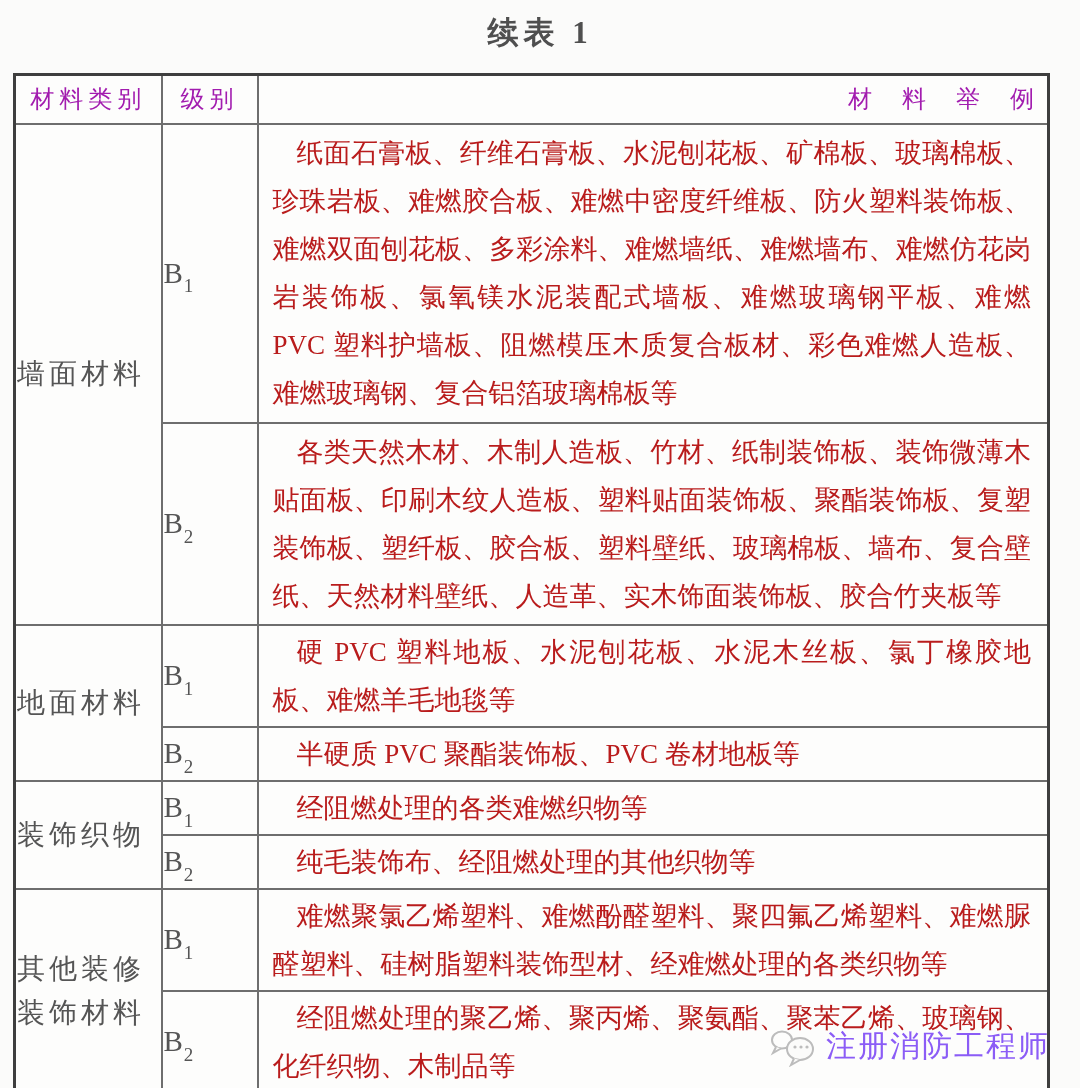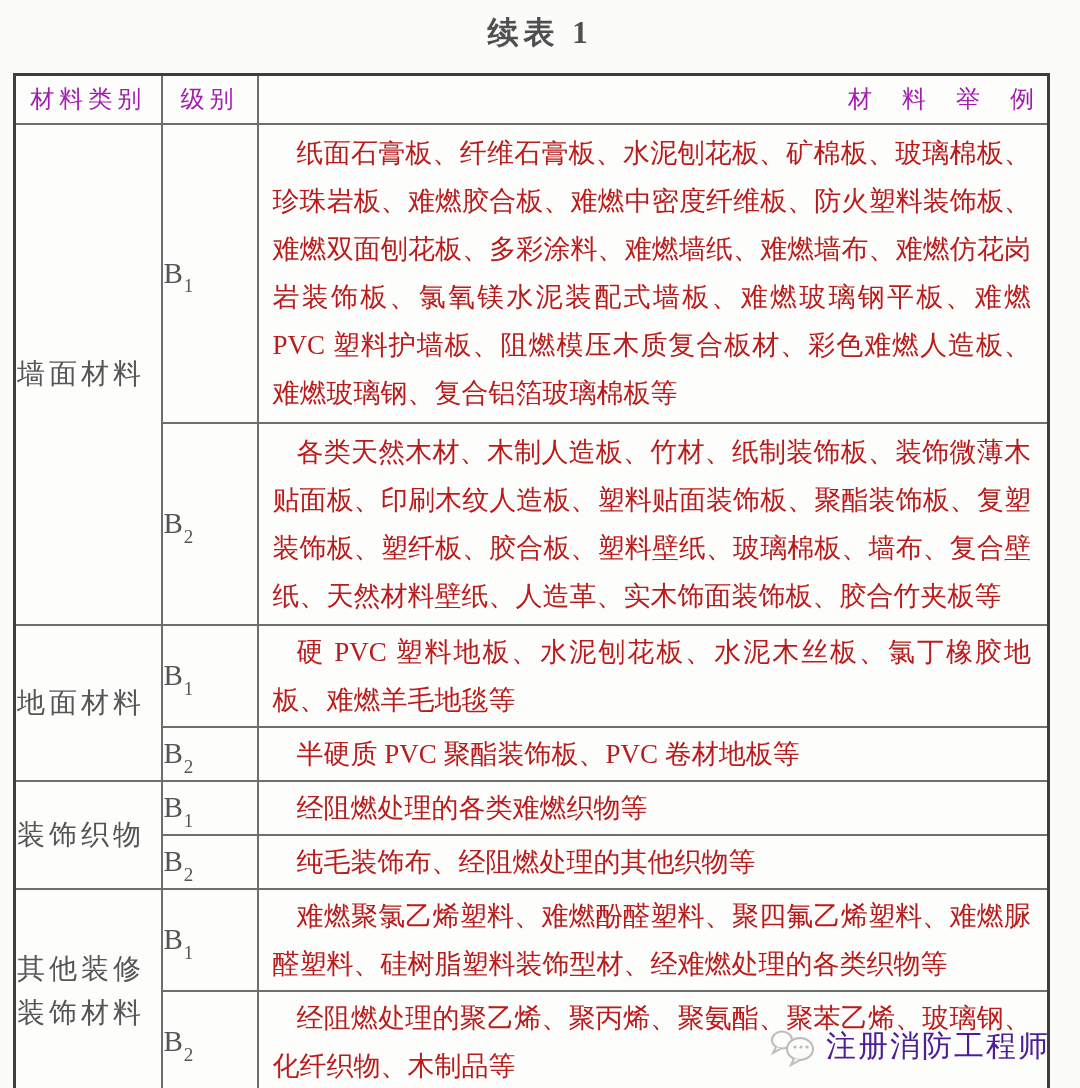--- a/index.html
+++ b/index.html
@@ -87,21 +87,21 @@
     padding: 2px 16px 2px 14px;
     text-indent: 24px;
   }
   .watermark {
     position: absolute;
     top: 1026px;
     right: 30px;
     display: flex;
     align-items: center;
     gap: 8px;
-    color: #4c1d95;
+    color: #8b5cf6;
     font-size: 30px;
     letter-spacing: 2px;
     background: transparent;
     z-index: 5;
   }
   .watermark svg { display: block; }
 </style>
 </head>
 <body>
 

